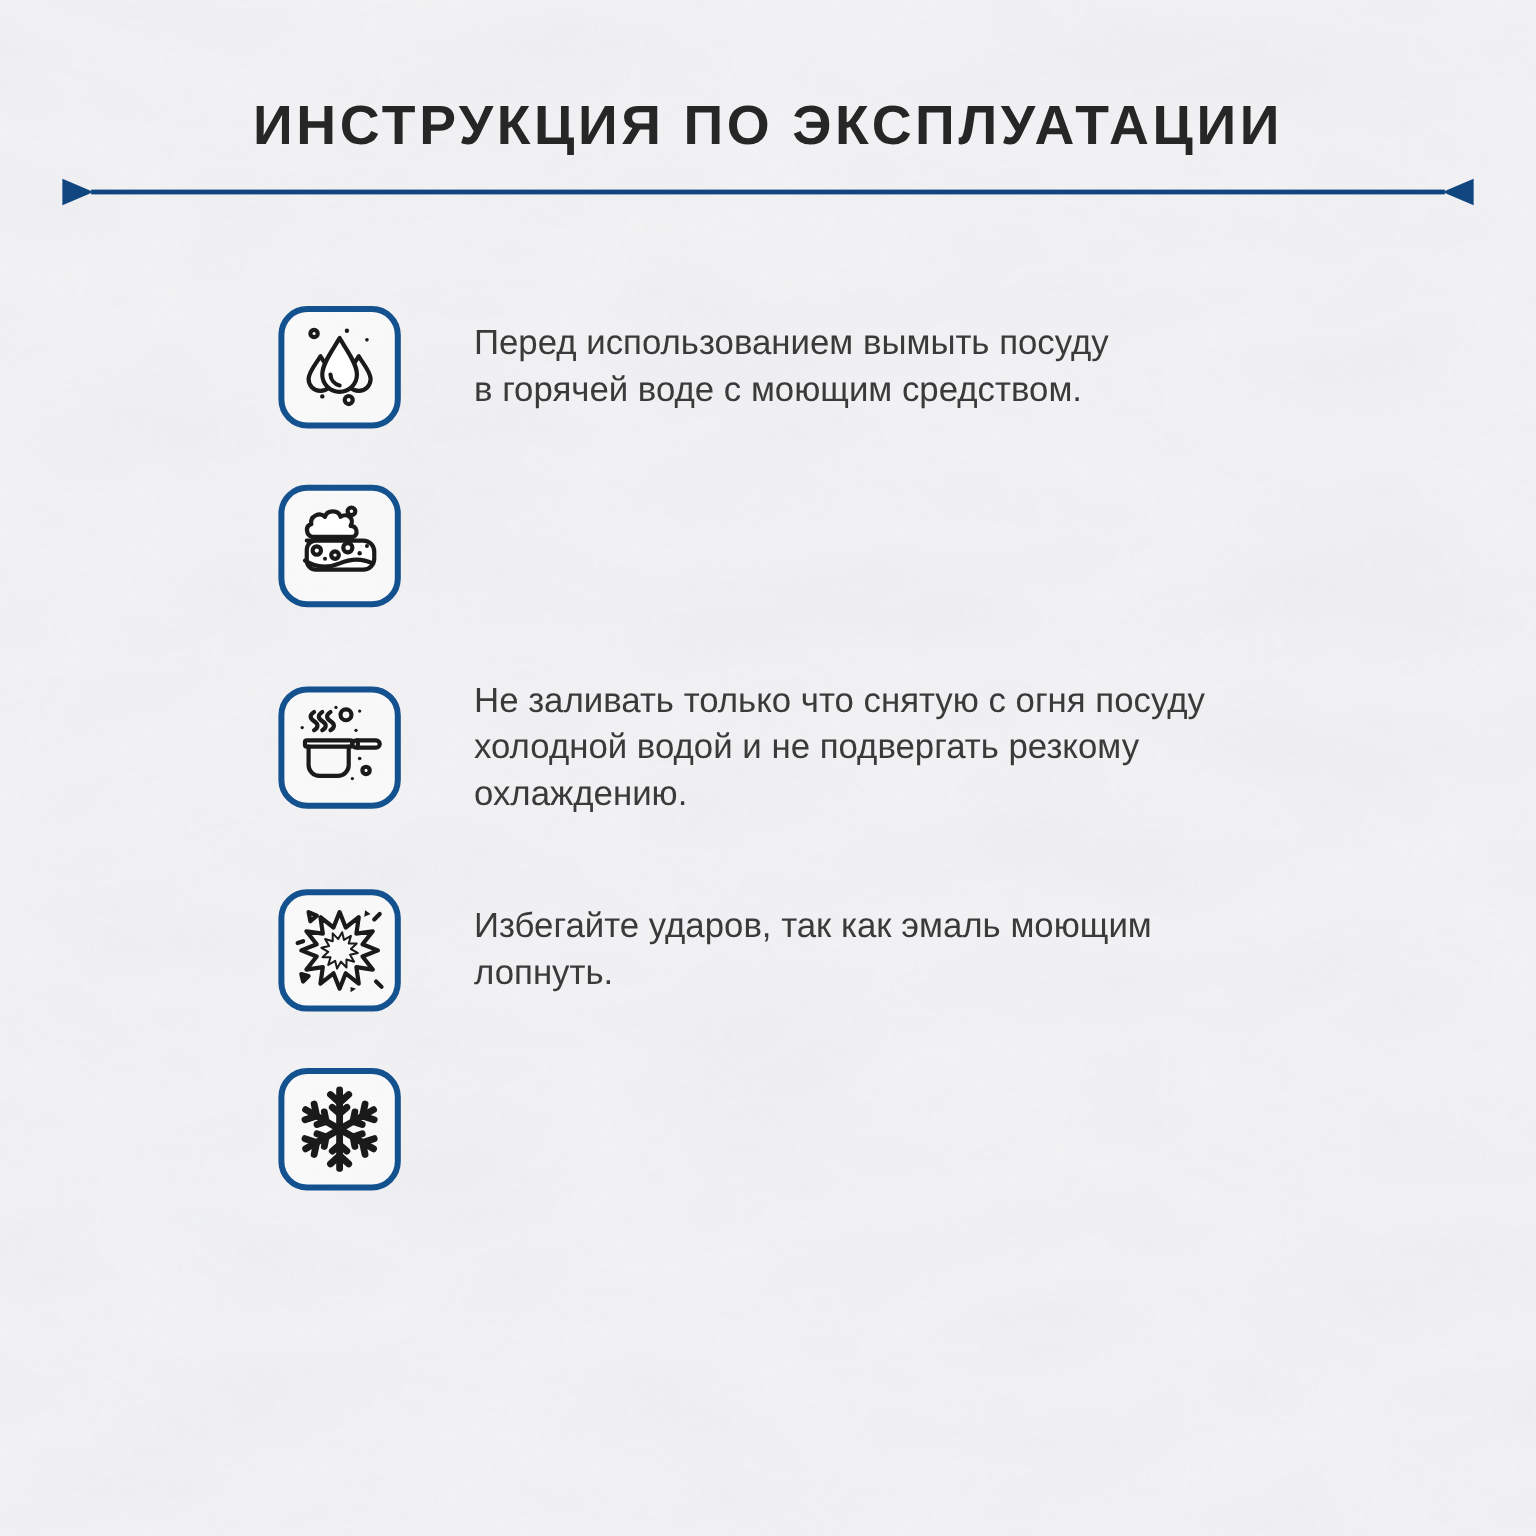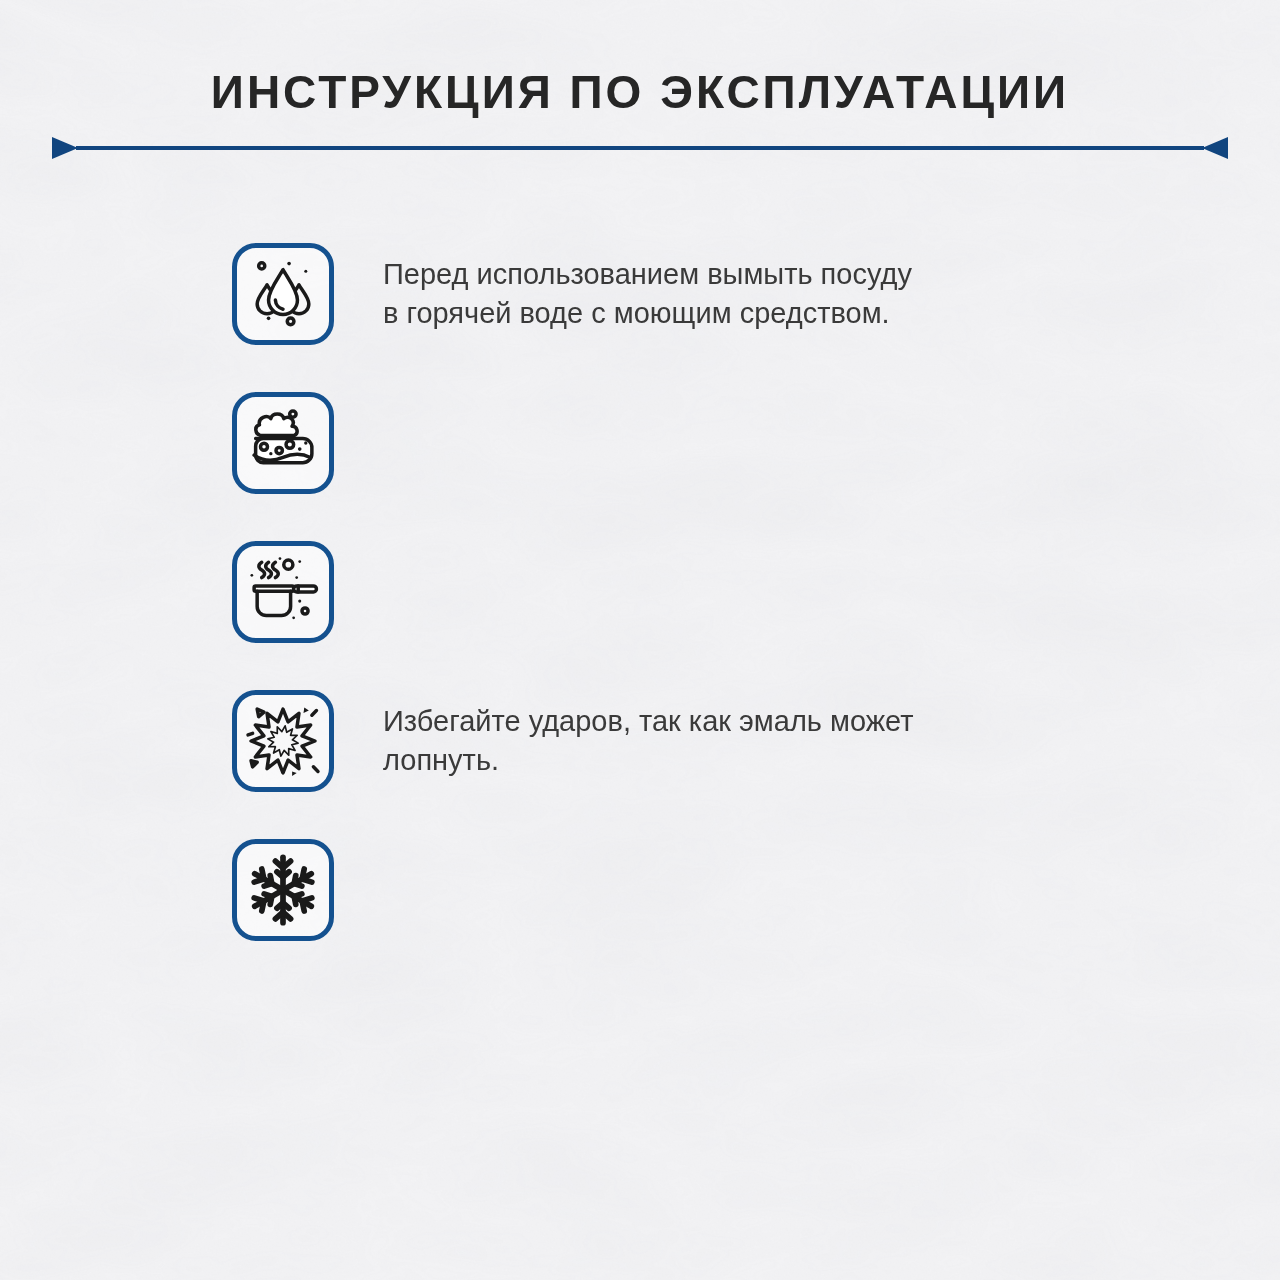--- a/index.html
+++ b/index.html
@@ -18,21 +18,21 @@
     position:relative;z-index:1;
     padding:62px 52px 0 52px;
     box-sizing:border-box;
   }
   .title{
     text-align:center;
     font-size:46px;
     font-weight:800;
     letter-spacing:3px;
     color:#262626;
-    margin:4px;
+    margin:16px;
     line-height:1.15;
   }
   .divider{
     margin-top:18px;
     display:flex;
     align-items:center;
     height:22px;
   }
   .divider .arrow-left{
     width:0;height:0;
@@ -66,21 +66,21 @@
     flex:0 0 auto;
     width:102px;height:102px;
     box-sizing:border-box;
     border:5px solid #14518f;
     border-radius:24px;
     background:rgba(255,255,255,0.55);
     display:flex;align-items:center;justify-content:center;
   }
   .icon-box svg{width:76px;height:76px;display:block;}
   .item-text{
-    margin:0;
+    margin:12px;
     font-size:29px;
     line-height:39px;
     color:#3a3a3a;
     white-space:pre-line;
     max-width:880px;
   }
   .ic{stroke:#1a1a1a;stroke-width:4.6;fill:none;stroke-linecap:round;stroke-linejoin:round;}
   .icw{stroke:#1a1a1a;stroke-width:4.6;fill:#ffffff;stroke-linecap:round;stroke-linejoin:round;}
   .icf{fill:#1a1a1a;stroke:none;}
   .snow{stroke:#1a1a1a;stroke-width:7.5;fill:none;stroke-linecap:round;stroke-linejoin:round;}
@@ -165,37 +165,40 @@
           <circle class="icf" cx="68" cy="31" r="1.8"></circle>
           <rect class="icw" x="12" y="42" width="52" height="7" rx="2"></rect>
           <path class="ic" d="M16 49 v20 a12 12 0 0 0 12 12 h20 a12 12 0 0 0 12 -12 v-20"></path>
           <rect class="icw" x="64" y="42" width="30" height="8" rx="4"></rect>
           <line class="ic" x1="70" y1="42" x2="70" y2="50"></line>
           <circle class="icf" cx="72" cy="62" r="2"></circle>
           <circle class="ic" cx="79" cy="75" r="4"></circle>
           <circle class="icf" cx="64" cy="84" r="1.8"></circle>
         </svg>
       </div>
+      <p class="item-text">Не заливать только что снятую с огня посуду
+холодной водой и не подвергать резкому
+охлаждению.</p>
     </div>
 
     <div class="row">
       <div class="icon-box">
         <svg viewBox="0 0 100 100" xmlns="http://www.w3.org/2000/svg">
           <polygon id="burst-star" class="ic" points="50,8 56.7,24.9 71,13.6 68.4,31.6 86.4,29 75.1,43.3 92,50 75.1,56.7 86.4,71 68.4,68.4 71,86.4 56.7,75.1 50,92 43.3,75.1 29,86.4 31.6,68.4 13.6,71 24.9,56.7 8,50 24.9,43.3 13.6,29 31.6,31.6 29,13.6 43.3,24.9"></polygon>
           <use href="#burst-star" transform="rotate(8 50 50) translate(26 26) scale(0.48)"></use>
           <polygon class="ic" points="16,8 25,12 18,18" stroke-width="3.6"></polygon>
           <polygon class="icf" points="78,6 84,10 77,13"></polygon>
           <polygon class="ic" points="8,76 16,78 10,84" stroke-width="3.6"></polygon>
           <polygon class="icf" points="62,90 68,92 62,96"></polygon>
           <line class="ic" x1="88" y1="16" x2="94" y2="10" stroke-width="3.6"></line>
           <line class="ic" x1="90" y1="84" x2="96" y2="90" stroke-width="3.6"></line>
           <line class="ic" x1="4" y1="42" x2="10" y2="40" stroke-width="3.6"></line>
         </svg>
       </div>
-      <p class="item-text">Избегайте ударов, так как эмаль может
+      <p class="item-text">Избегайте ударов, так как эмаль моющим
 лопнуть.</p>
     </div>
 
     <div class="row">
       <div class="icon-box">
         <svg viewBox="0 0 100 100" xmlns="http://www.w3.org/2000/svg">
           <g class="snow">
             <g>
               <line x1="50" y1="50" x2="50" y2="7"></line>
               <path d="M40 12 L50 21 L60 12"></path>

